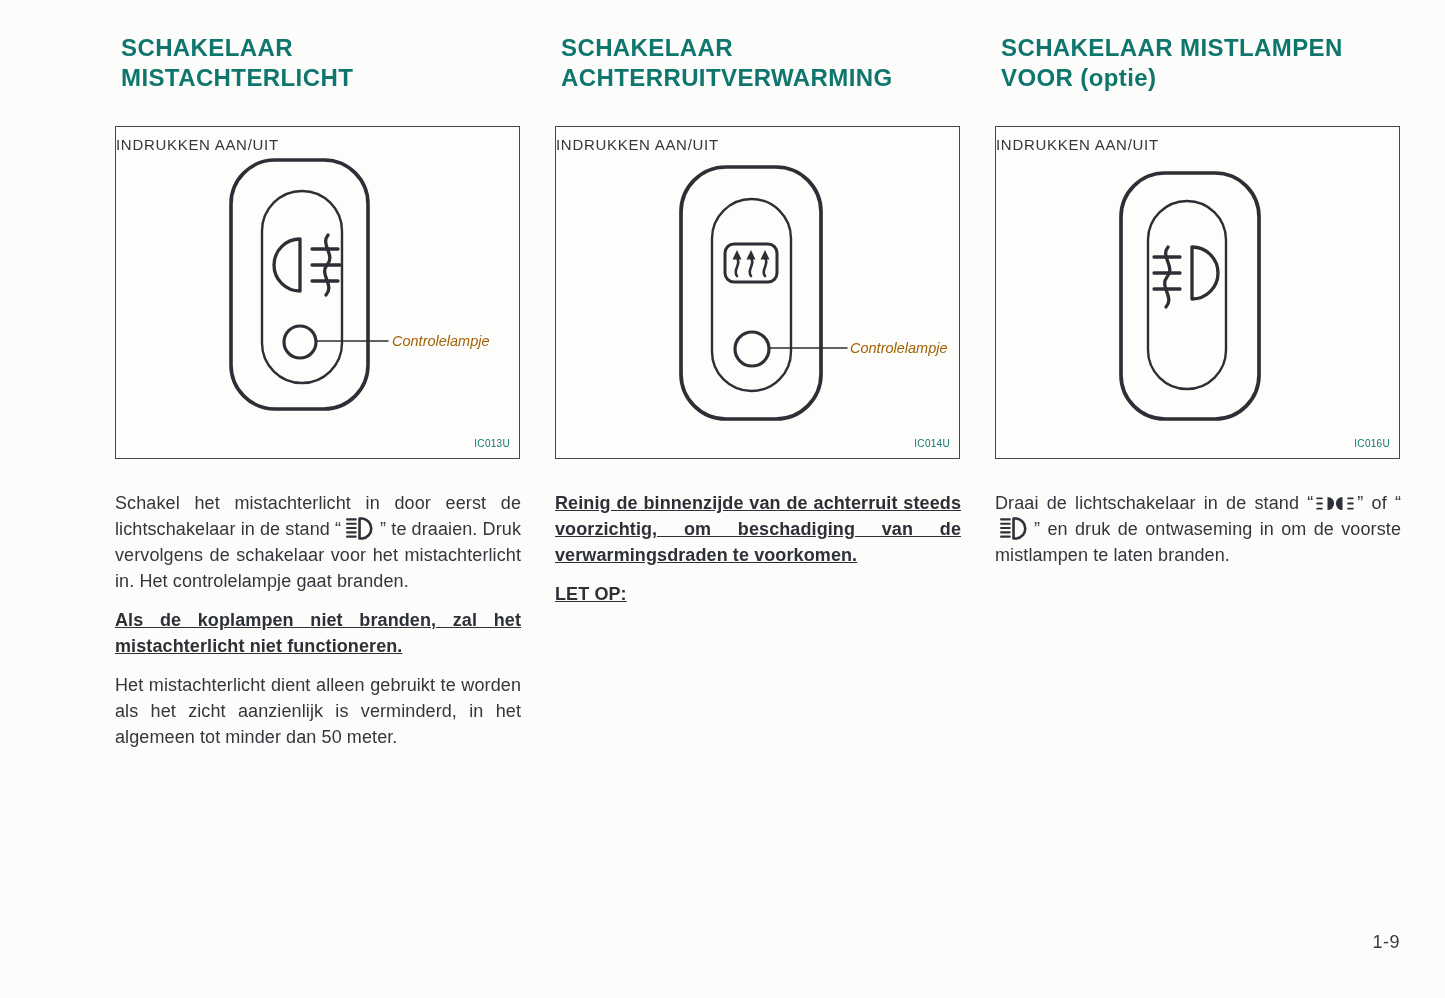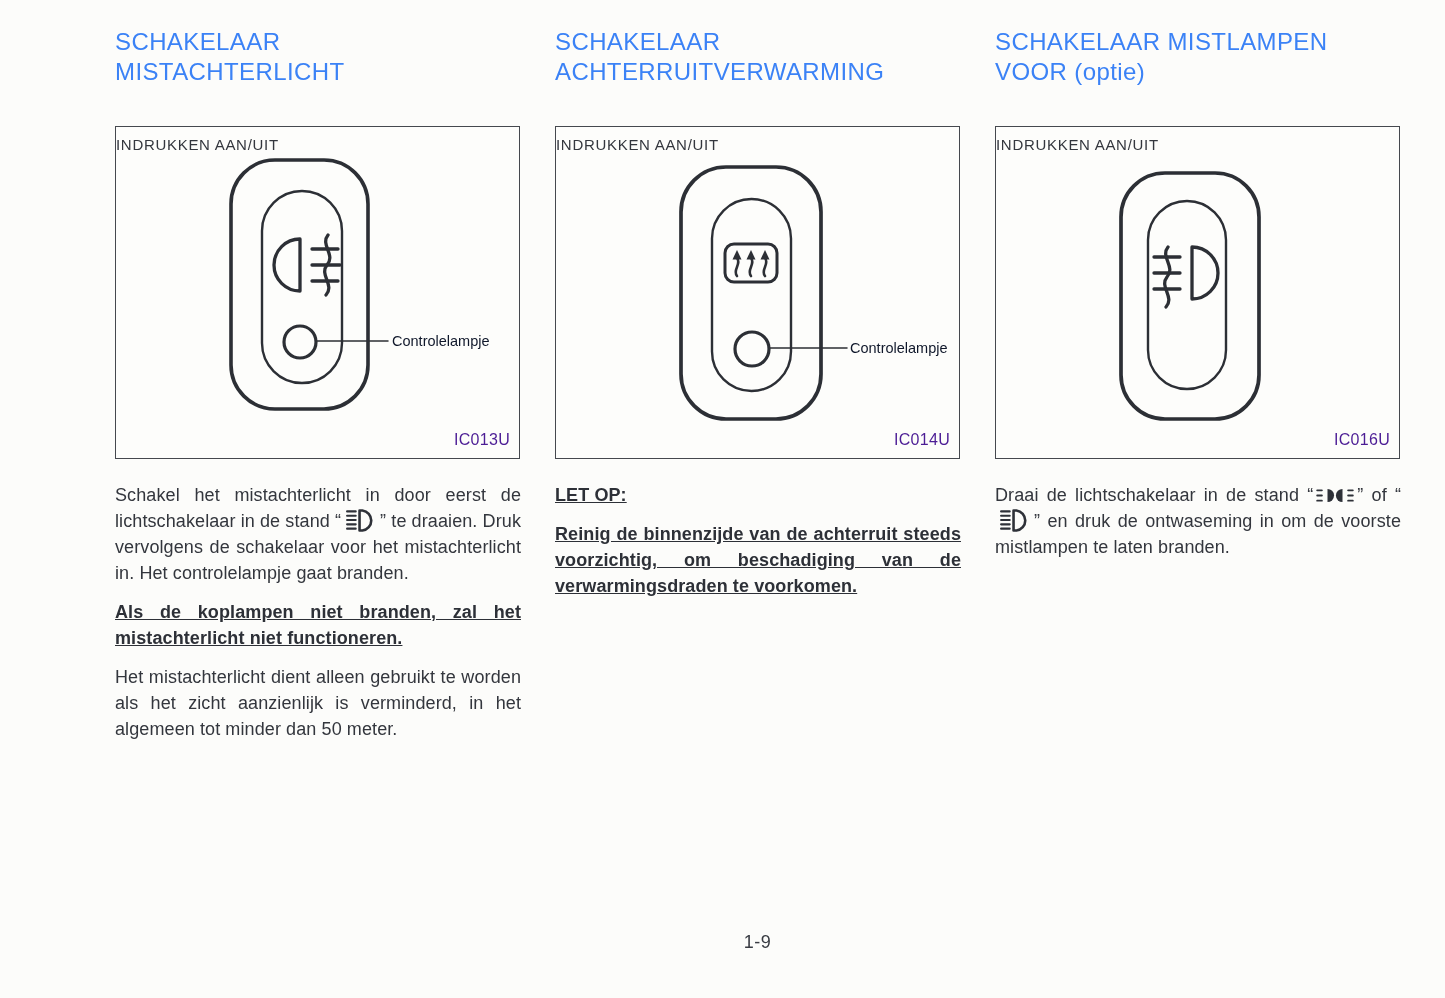--- a/index.html
+++ b/index.html
@@ -10,61 +10,61 @@
     font-family:"Liberation Sans", sans-serif;
     color:#33363d;
     overflow:hidden;
   }
   .col{position:absolute;top:0;width:406px;}
   .col-1{left:115px;}
   .col-2{left:555px;}
   .col-3{left:995px;}
 
   .section-title{
-    position:absolute;top:27px;left:0;margin:0;
-    font-size:24px;line-height:30px;font-weight:400;
-    letter-spacing:0.4px;color:#3b82f6;white-space:nowrap;
+    position:absolute;top:27px;left:0;margin:6px;
+    font-size:24px;line-height:30px;font-weight:700;
+    letter-spacing:0.4px;color:#0f766e;white-space:nowrap;
   }
   .section-title span{display:block;}
 
   .figurebox{
     position:absolute;top:126px;left:0;margin:0;
     width:403px;height:331px;
     border:1.6px solid #45484e;
     background:#fdfdfb;
   }
   .fig-caption{
     position:absolute;top:9px;left:0;right:0;
     font-size:15px;letter-spacing:0.7px;color:#34373e;
   }
   .switch-svg{position:absolute;left:0;top:0;width:403px;height:331px;}
   .fig-label{
     position:absolute;font-size:14.5px;line-height:16px;
-    white-space:nowrap;color:#0f172a;
+    white-space:nowrap;color:#a16207;font-style:italic;
   }
   .fig-code{
     position:absolute;right:9px;bottom:9px;
-    font-size:16px;color:#4c1d95;letter-spacing:0.3px;
+    font-size:10px;color:#0f766e;letter-spacing:0.3px;
   }
 
   .bodytext{
     position:absolute;top:482px;left:0;width:406px;
     font-size:18px;line-height:26px;text-align:justify;
     letter-spacing:0.1px;color:#33363d;
   }
-  .bodytext p{margin:0 0 13px 0;}
+  .bodytext p{margin:8px 0 13px 0;}
   .bodytext p.bold{font-weight:700;color:#2d3037;text-decoration:underline;}
 
   .sym{display:inline-block;margin:0 3px;}
   .sym-head{width:33px;height:23px;vertical-align:-5px;}
   .sym-park{width:38px;height:15px;vertical-align:-2px;}
 
   .pagenum{
     position:absolute;top:932px;left:115px;width:1285px;
-    text-align:center;font-size:18px;color:#383b42;letter-spacing:0.5px;
+    text-align:right;font-size:18px;color:#383b42;letter-spacing:0.5px;
   }
 </style>
 </head>
 <body>
 
 <div class="page">
 
   <section class="col col-1">
     <h1 class="section-title">
       <span>SCHAKELAAR</span>
@@ -129,22 +129,22 @@
           </g>
           <circle cx="196" cy="222" r="17" stroke-width="3.2"></circle>
           <line x1="213" y1="221" x2="291" y2="221" stroke-width="1.5"></line>
         </g>
       </svg>
       <span class="fig-label" style="left:294px;top:213px">Controlelampje</span>
       <span class="fig-code">IC014U</span>
     </figure>
 
     <div class="bodytext">
+      <p class="bold">Reinig de binnenzijde van de achterruit steeds voorzichtig, om beschadiging van de verwarmingsdraden te voorkomen.</p>
       <p class="bold">LET OP:</p>
-      <p class="bold">Reinig de binnenzijde van de achterruit steeds voorzichtig, om beschadiging van de verwarmingsdraden te voorkomen.</p>
     </div>
   </section>
 
   <section class="col col-3">
     <h1 class="section-title">
       <span>SCHAKELAAR MISTLAMPEN</span>
       <span>VOOR (optie)</span>
     </h1>
 
     <figure class="figurebox">

